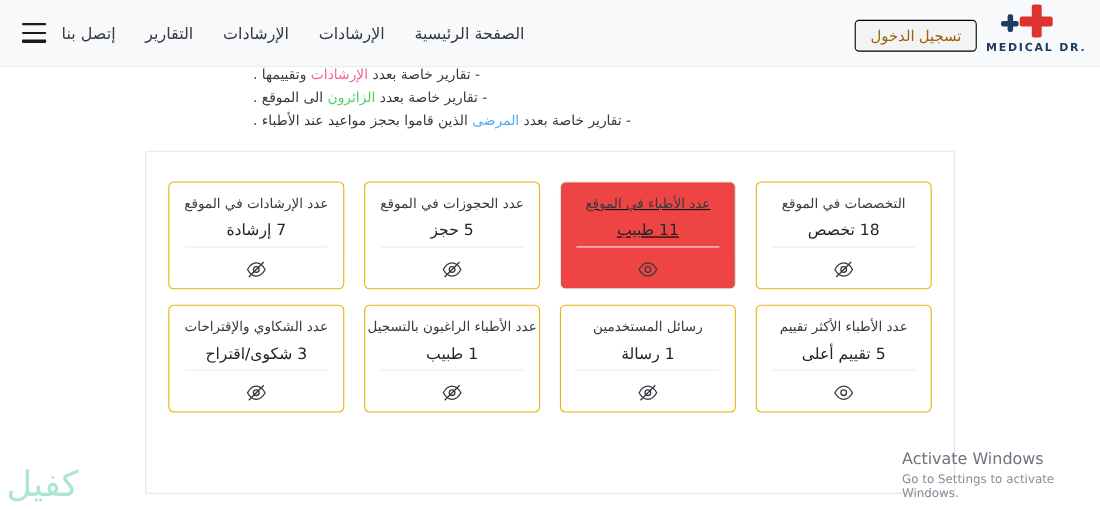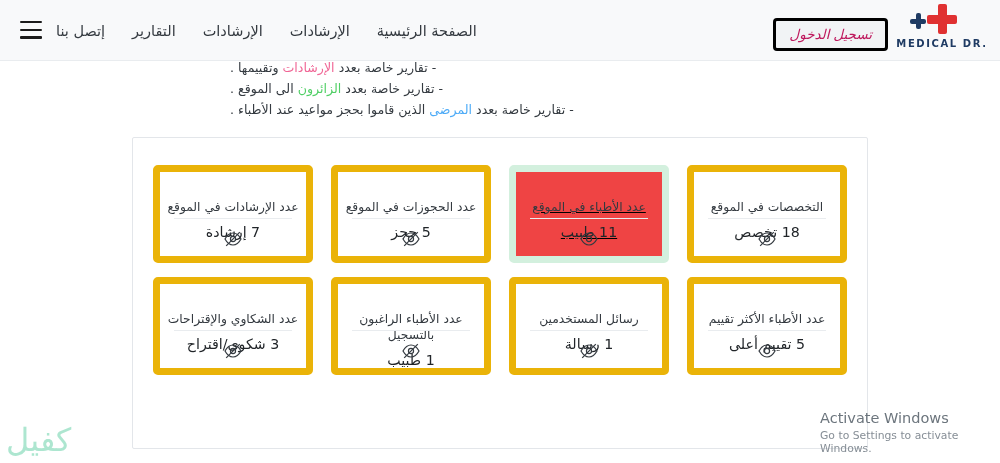--- a/index.html
+++ b/index.html
@@ -42,27 +42,26 @@
   .cross-sm { width: 16px; height: 16px; left: 3px; top: 9px; }
   .cross-sm::before { left: 5.5px; top: 0; width: 5px; height: 16px; }
   .cross-sm::after  { left: 0; top: 5.5px; width: 16px; height: 5px; }
   .brand-text {
     font-size: 10px; letter-spacing: 1.6px; color: #1f3b63;
     font-weight: bold; margin-top: 4px; direction: ltr;
   }
   .login-btn {
     position: absolute; right: 112px; top: 18px;
     background: #f1f3f5;
-    border: 3px solid #000000;
+    border: 1px solid #000000;
     border-radius: 4px;
-    color: #be185d;
+    color: #a16207;
     font-size: 13.5px;
     padding: 5px 13px 6px;
     cursor: pointer;
-    font-style: italic;
   }
   .nav-links {
     position: absolute; left: 56px; top: 0; height: 61px;
     display: flex; align-items: center; gap: 27px;
     direction: rtl;
   }
   .nav-link {
     font-size: 14.5px; color: #343a40; text-decoration: none; cursor: pointer;
     white-space: nowrap;
   }
@@ -98,25 +97,25 @@
     border-radius: 2px;
   }
   .cards {
     display: flex; flex-wrap: wrap; justify-content: center;
     padding: 27px 18px 0 18px;
     gap: 14px 18px;
     direction: rtl;
   }
   .card {
     width: 160px; height: 98px;
-    border: 7px solid #eab308;
+    border: 1px solid #eab308;
     border-radius: 5px;
     background: #fff;
     text-align: center;
-    padding-top: 28px;
+    padding-top: 12px;
     position: relative;
   }
   .card.active { background: #ef4444; border-color: #d3f0de; text-decoration: underline; }
   .card-title { font-size: 12.3px; color: #343a40; line-height: 1.3; }
   .card-value { font-size: 14.2px; color: #212529; margin-top: 8px; direction: rtl; }
   .card-sep {
     position: absolute; bottom: 37px; left: 14px; right: 14px;
     height: 1px; background: #e9ecef;
   }
   .card-eye {

